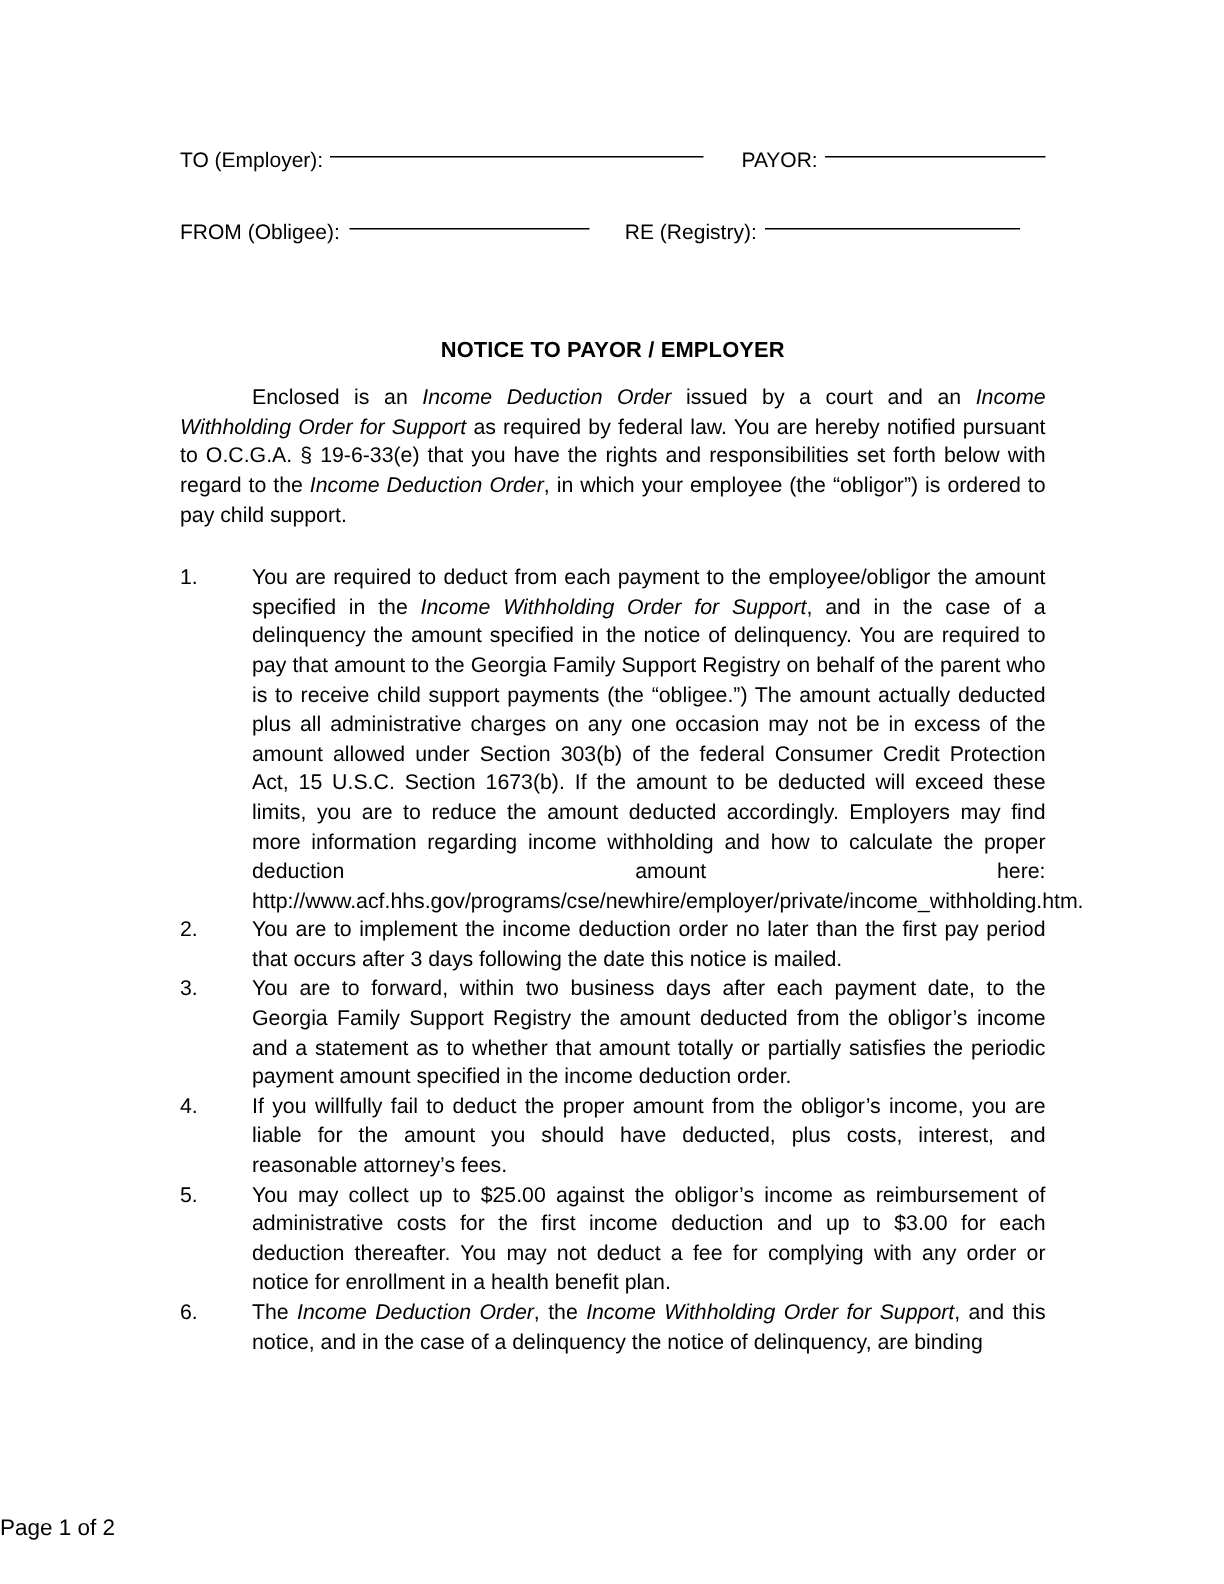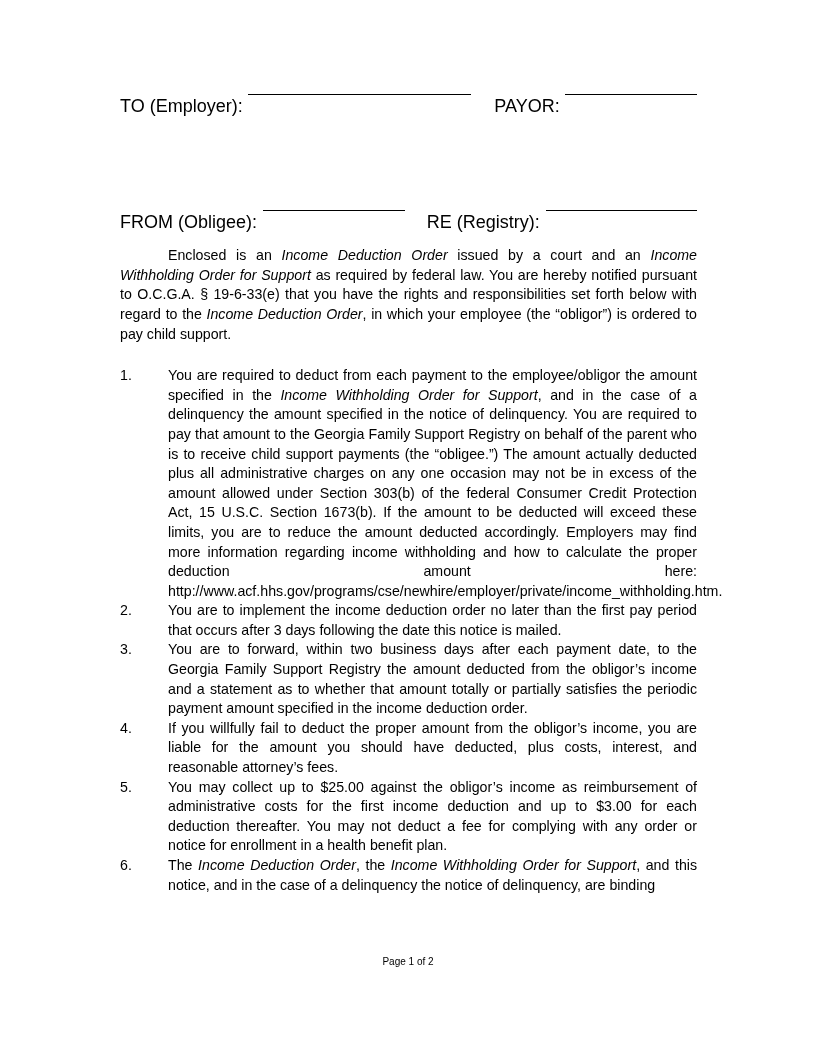--- a/index.html
+++ b/index.html
@@ -23,27 +23,27 @@
   .content {
     position: absolute;
     left: 120px;
     top: 96px;
     width: 577px;
   }
 
   
   .hdr-row {
     display: flex;
-    align-items: flex-start;
-    font-size: 18px;
+    align-items: center;
+    font-size: 14px;
     line-height: 20px;
     white-space: nowrap;
   }
   .hdr-row.row-to { margin-bottom: 0; }
-  .hdr-row.row-from { margin-top: 96px; }
+  .hdr-row.row-from { margin-top: 28px; }
 
   .hdr-label { flex: 0 0 auto; }
   .rule {
     display: inline-block;
     border-bottom: 1.4px solid #000;
     height: 0;
     position: relative;
     top: -2px;
   }
   .rule-to   { width: 250px; margin-left: 5px; }
@@ -95,23 +95,23 @@
     width: 40px;
     text-align: left;
   }
   .ital { font-style: italic; }
 
   
   .footer {
     position: absolute;
     left: 0;
     right: 0;
-    top: 954px;
-    text-align: center;
-    font-size: 10px;
+    top: 1011px;
+    text-align: left;
+    font-size: 15px;
     line-height: 16px;
   }
 </style>
 </head>
 <body>
 
 <div class="page">
 
   <div class="content">
 
@@ -124,20 +124,21 @@
     </div>
 
     <div class="hdr-row row-from">
       <span class="hdr-label">FROM (Obligee):</span>
       <span class="rule rule-from"></span>
       <span class="gap-re"></span>
       <span class="hdr-label">RE (Registry):</span>
       <span class="rule rule-re"></span>
     </div>
 
+    <div class="doc-title">NOTICE TO PAYOR / EMPLOYER</div>
 
     <p class="intro"><span>Enclosed is an </span><span class="ital">Income Deduction Order</span><span> issued by a court and an </span><span class="ital">Income Withholding Order for Support</span><span> as required by federal law.  You are hereby notified pursuant to O.C.G.A. § 19-6-33(e) that you have the rights and responsibilities set forth below with regard to the </span><span class="ital">Income Deduction Order</span><span>, in which your employee (the “obligor”) is ordered to pay child support.</span></p>
 
     <ol class="items">
 
       <li>
         <span class="num">1.</span><span>You are required to deduct from each payment to the employee/obligor the amount specified in the </span><span class="ital">Income Withholding Order for Support</span><span>, and in the case of a delinquency the amount specified in the notice of delinquency.  You are required to pay that amount to the Georgia Family Support Registry on behalf of the parent who is to receive child support payments (the “obligee.”)  The amount actually deducted plus all administrative charges on any one occasion may not be in excess of the amount allowed under Section 303(b) of the federal Consumer Credit Protection Act, 15 U.S.C. Section 1673(b).  If the amount to be deducted will exceed these limits, you are to reduce the amount deducted accordingly.   Employers may find more information regarding income withholding and how to calculate the proper deduction amount here: http://www.acf.hhs.gov/programs/cse/newhire/employer/private/income_withholding.htm.</span><span class="ital"></span><span></span>
       </li>
 
       <li>

